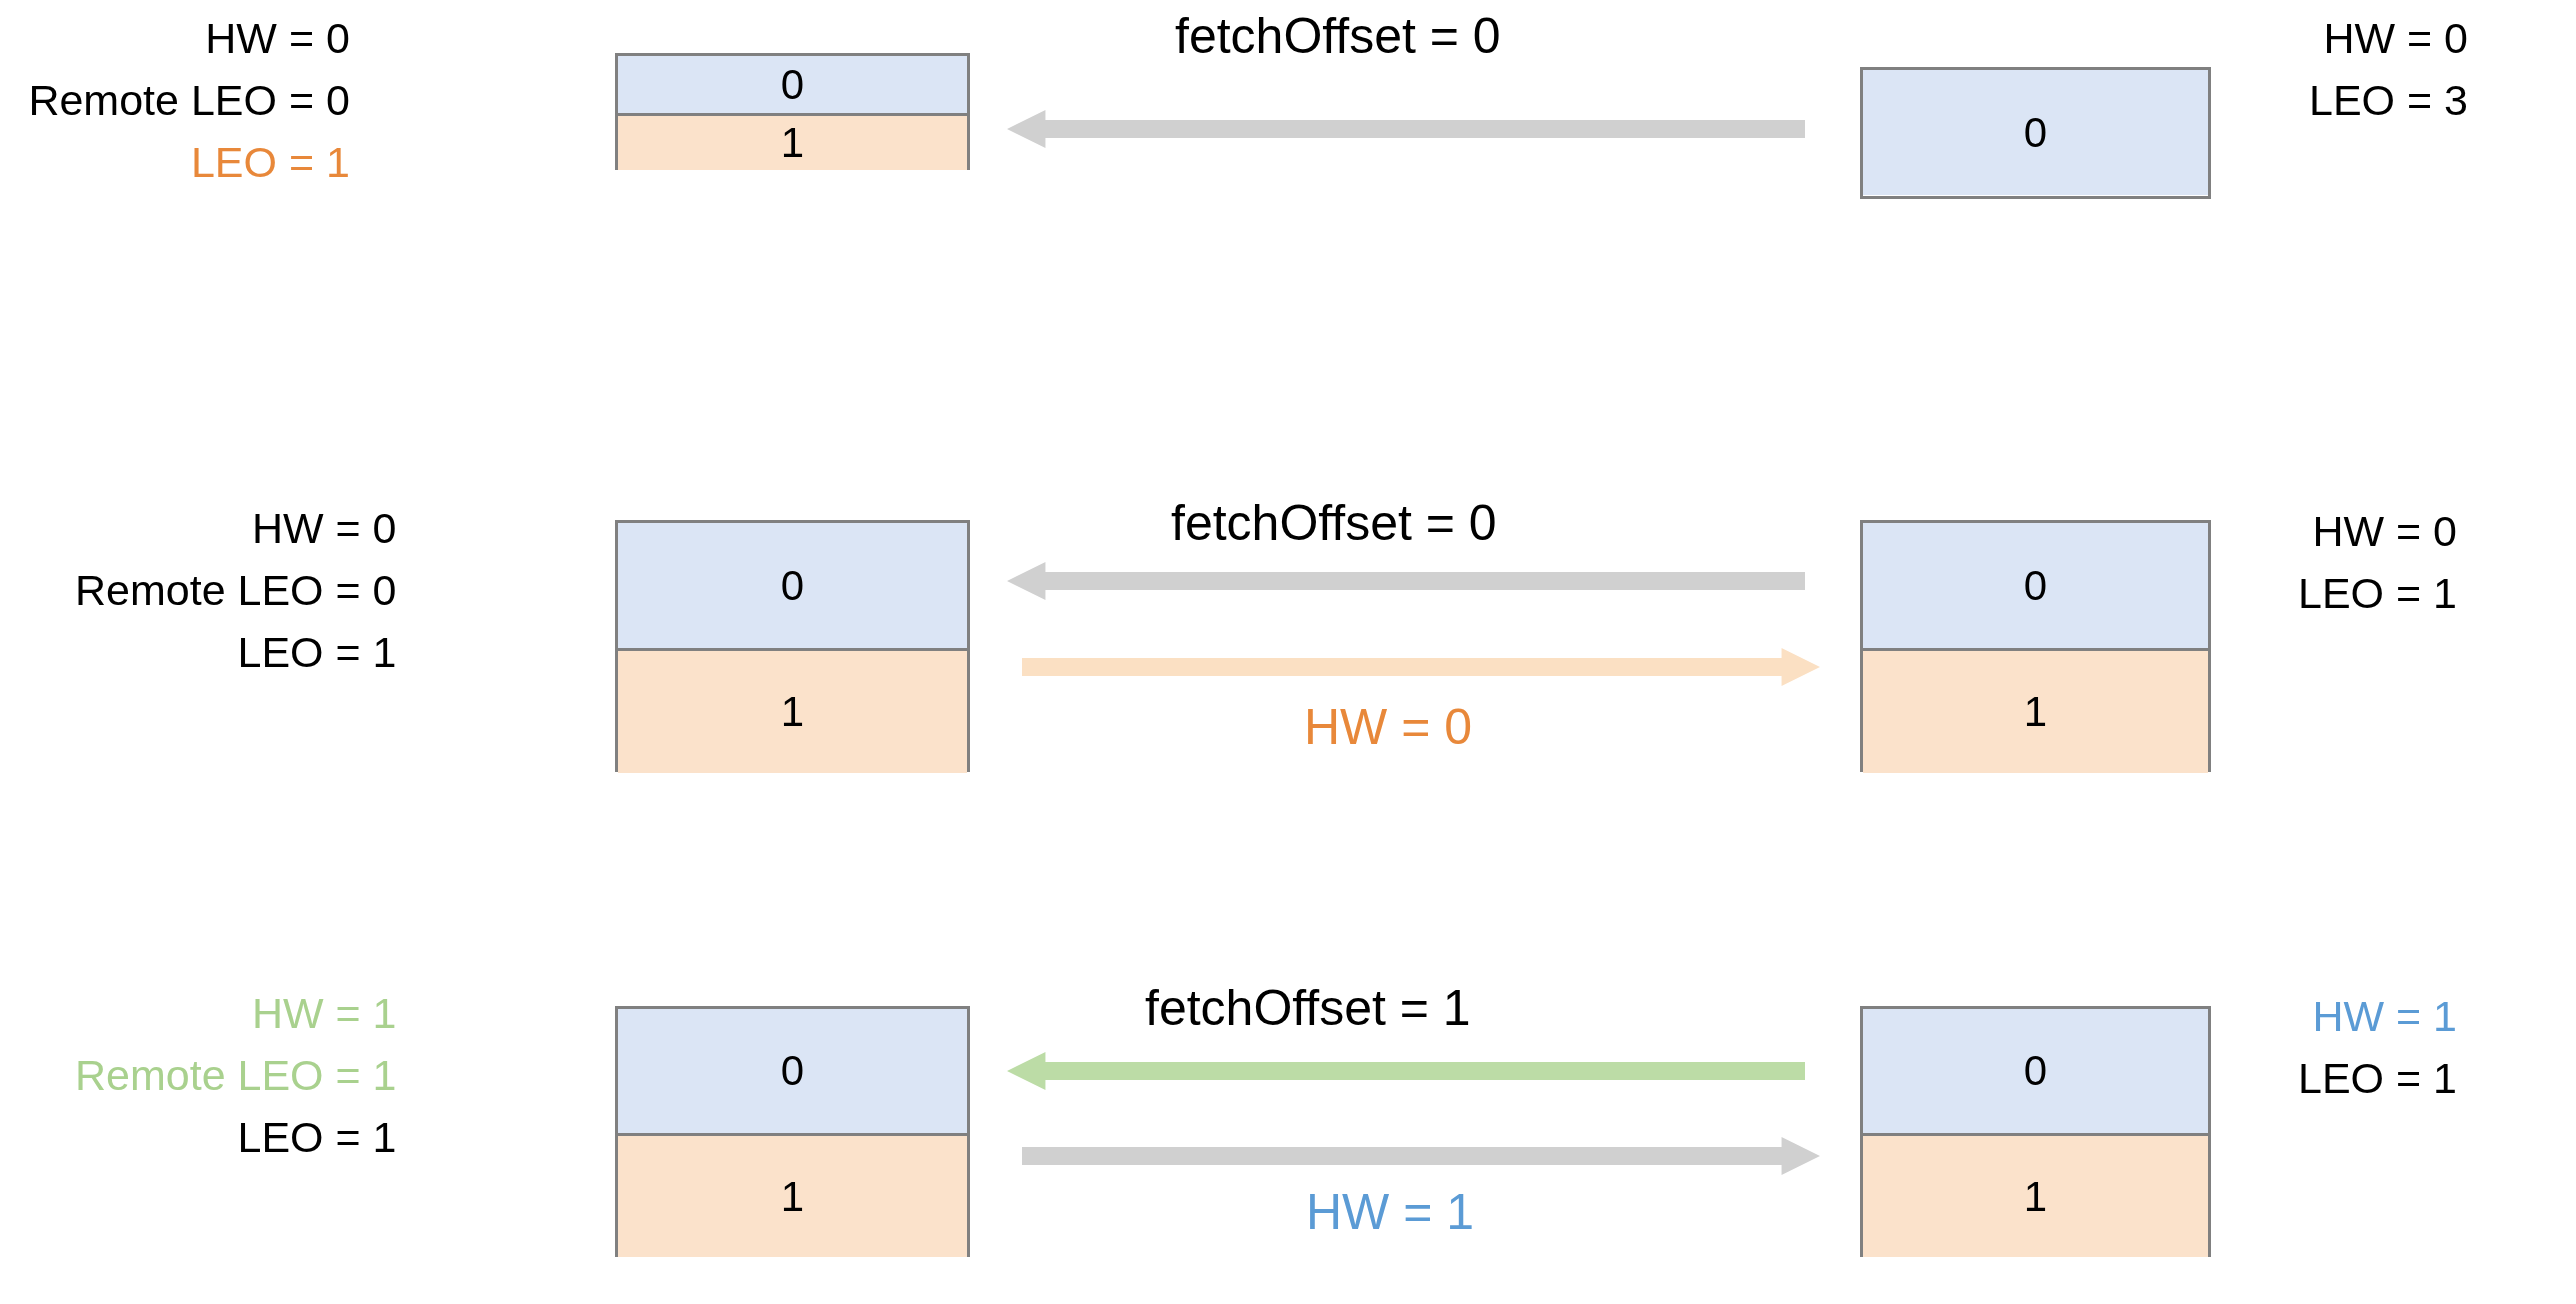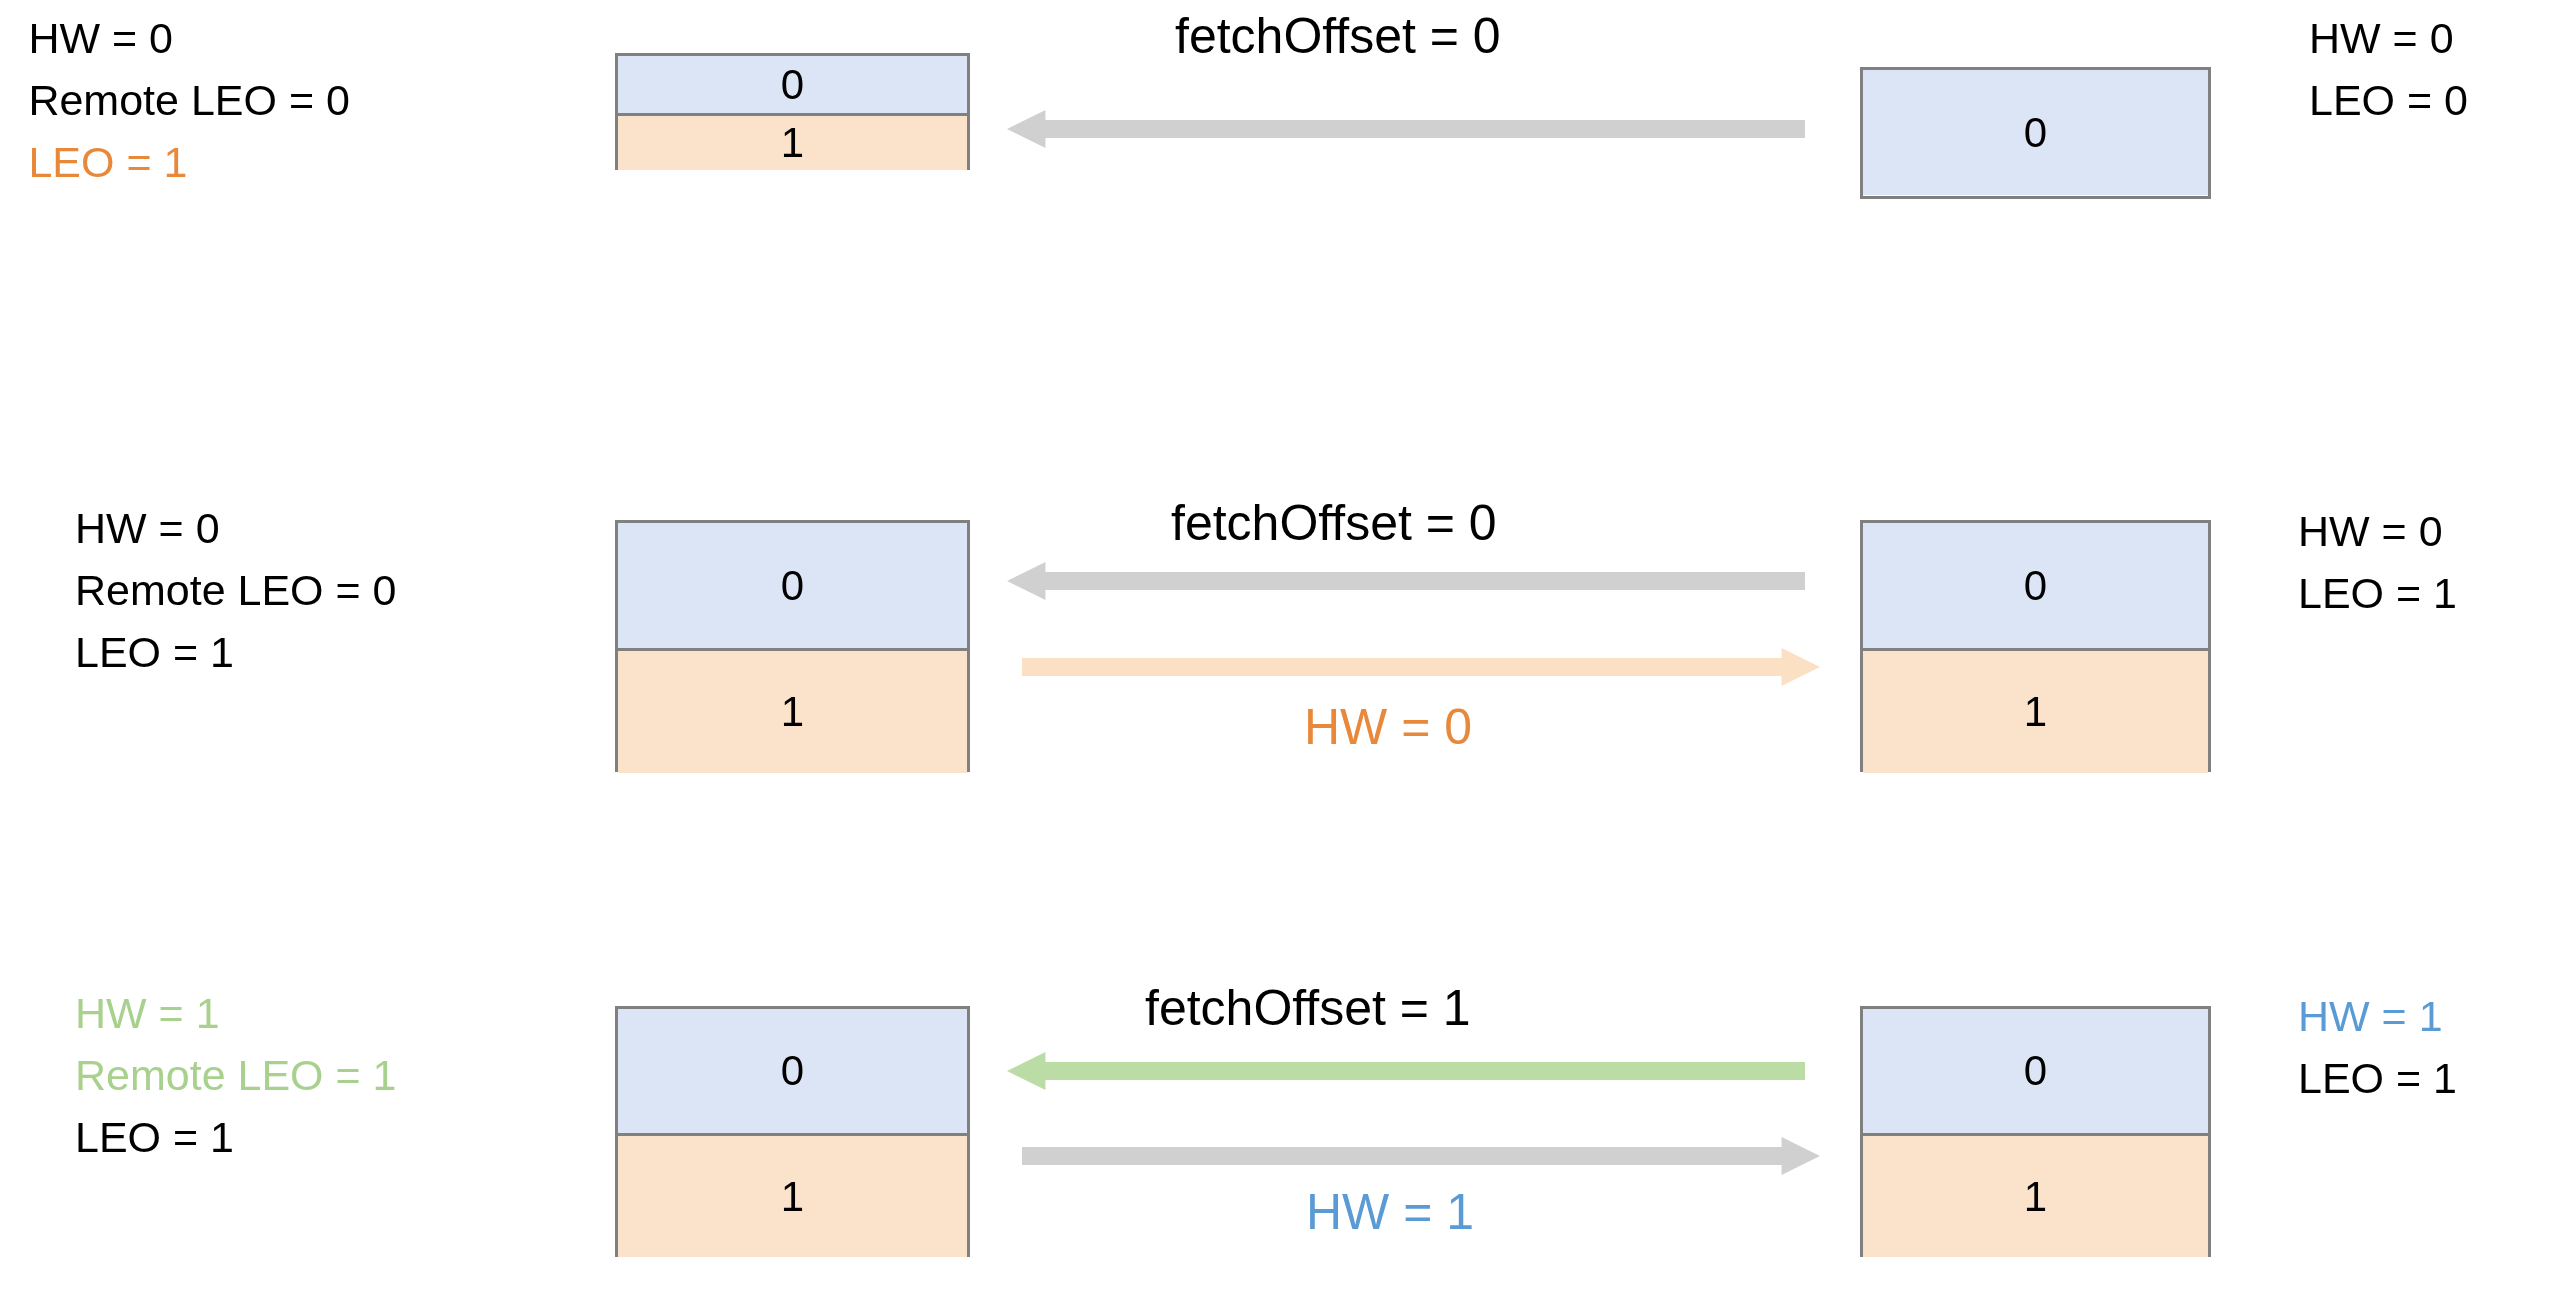--- a/index.html
+++ b/index.html
@@ -10,20 +10,21 @@
   body {
     font-family: "Liberation Sans", sans-serif;
     -webkit-font-smoothing: antialiased;
   }
   #canvas {
     position: relative;
     width: 2576px;
     height: 1304px;
     background: #ffffff;
     overflow: hidden;
+    text-align: right;
   }
 
   
   .sidetext {
     position: absolute;
     font-size: 43px;
     line-height: 62px;
     color: #000000;
     white-space: nowrap;
   }
@@ -97,21 +98,21 @@
   </div>
 
   <div class="logbox" style="left:1860px; top:67px; width:351px; height:132px;">
     <div class="cell cell-blue" style="height:125px;">
       <span>0</span>
     </div>
   </div>
 
   <div class="sidetext" style="left:2309px; top:6.7px;">
     <span class="line c-black">HW = 0</span>
-    <span class="line c-black">LEO = 0</span>
+    <span class="line c-black">LEO = 3</span>
   </div>
 
   <div class="sidetext" style="left:75px; top:497px;">
     <span class="line c-black">HW = 0</span>
     <span class="line c-black">Remote LEO = 0</span>
     <span class="line c-black">LEO = 1</span>
   </div>
 
   <div class="logbox" style="left:615px; top:520px; width:355px; height:252px;">
     <div class="cell cell-blue" style="height:125px;">

